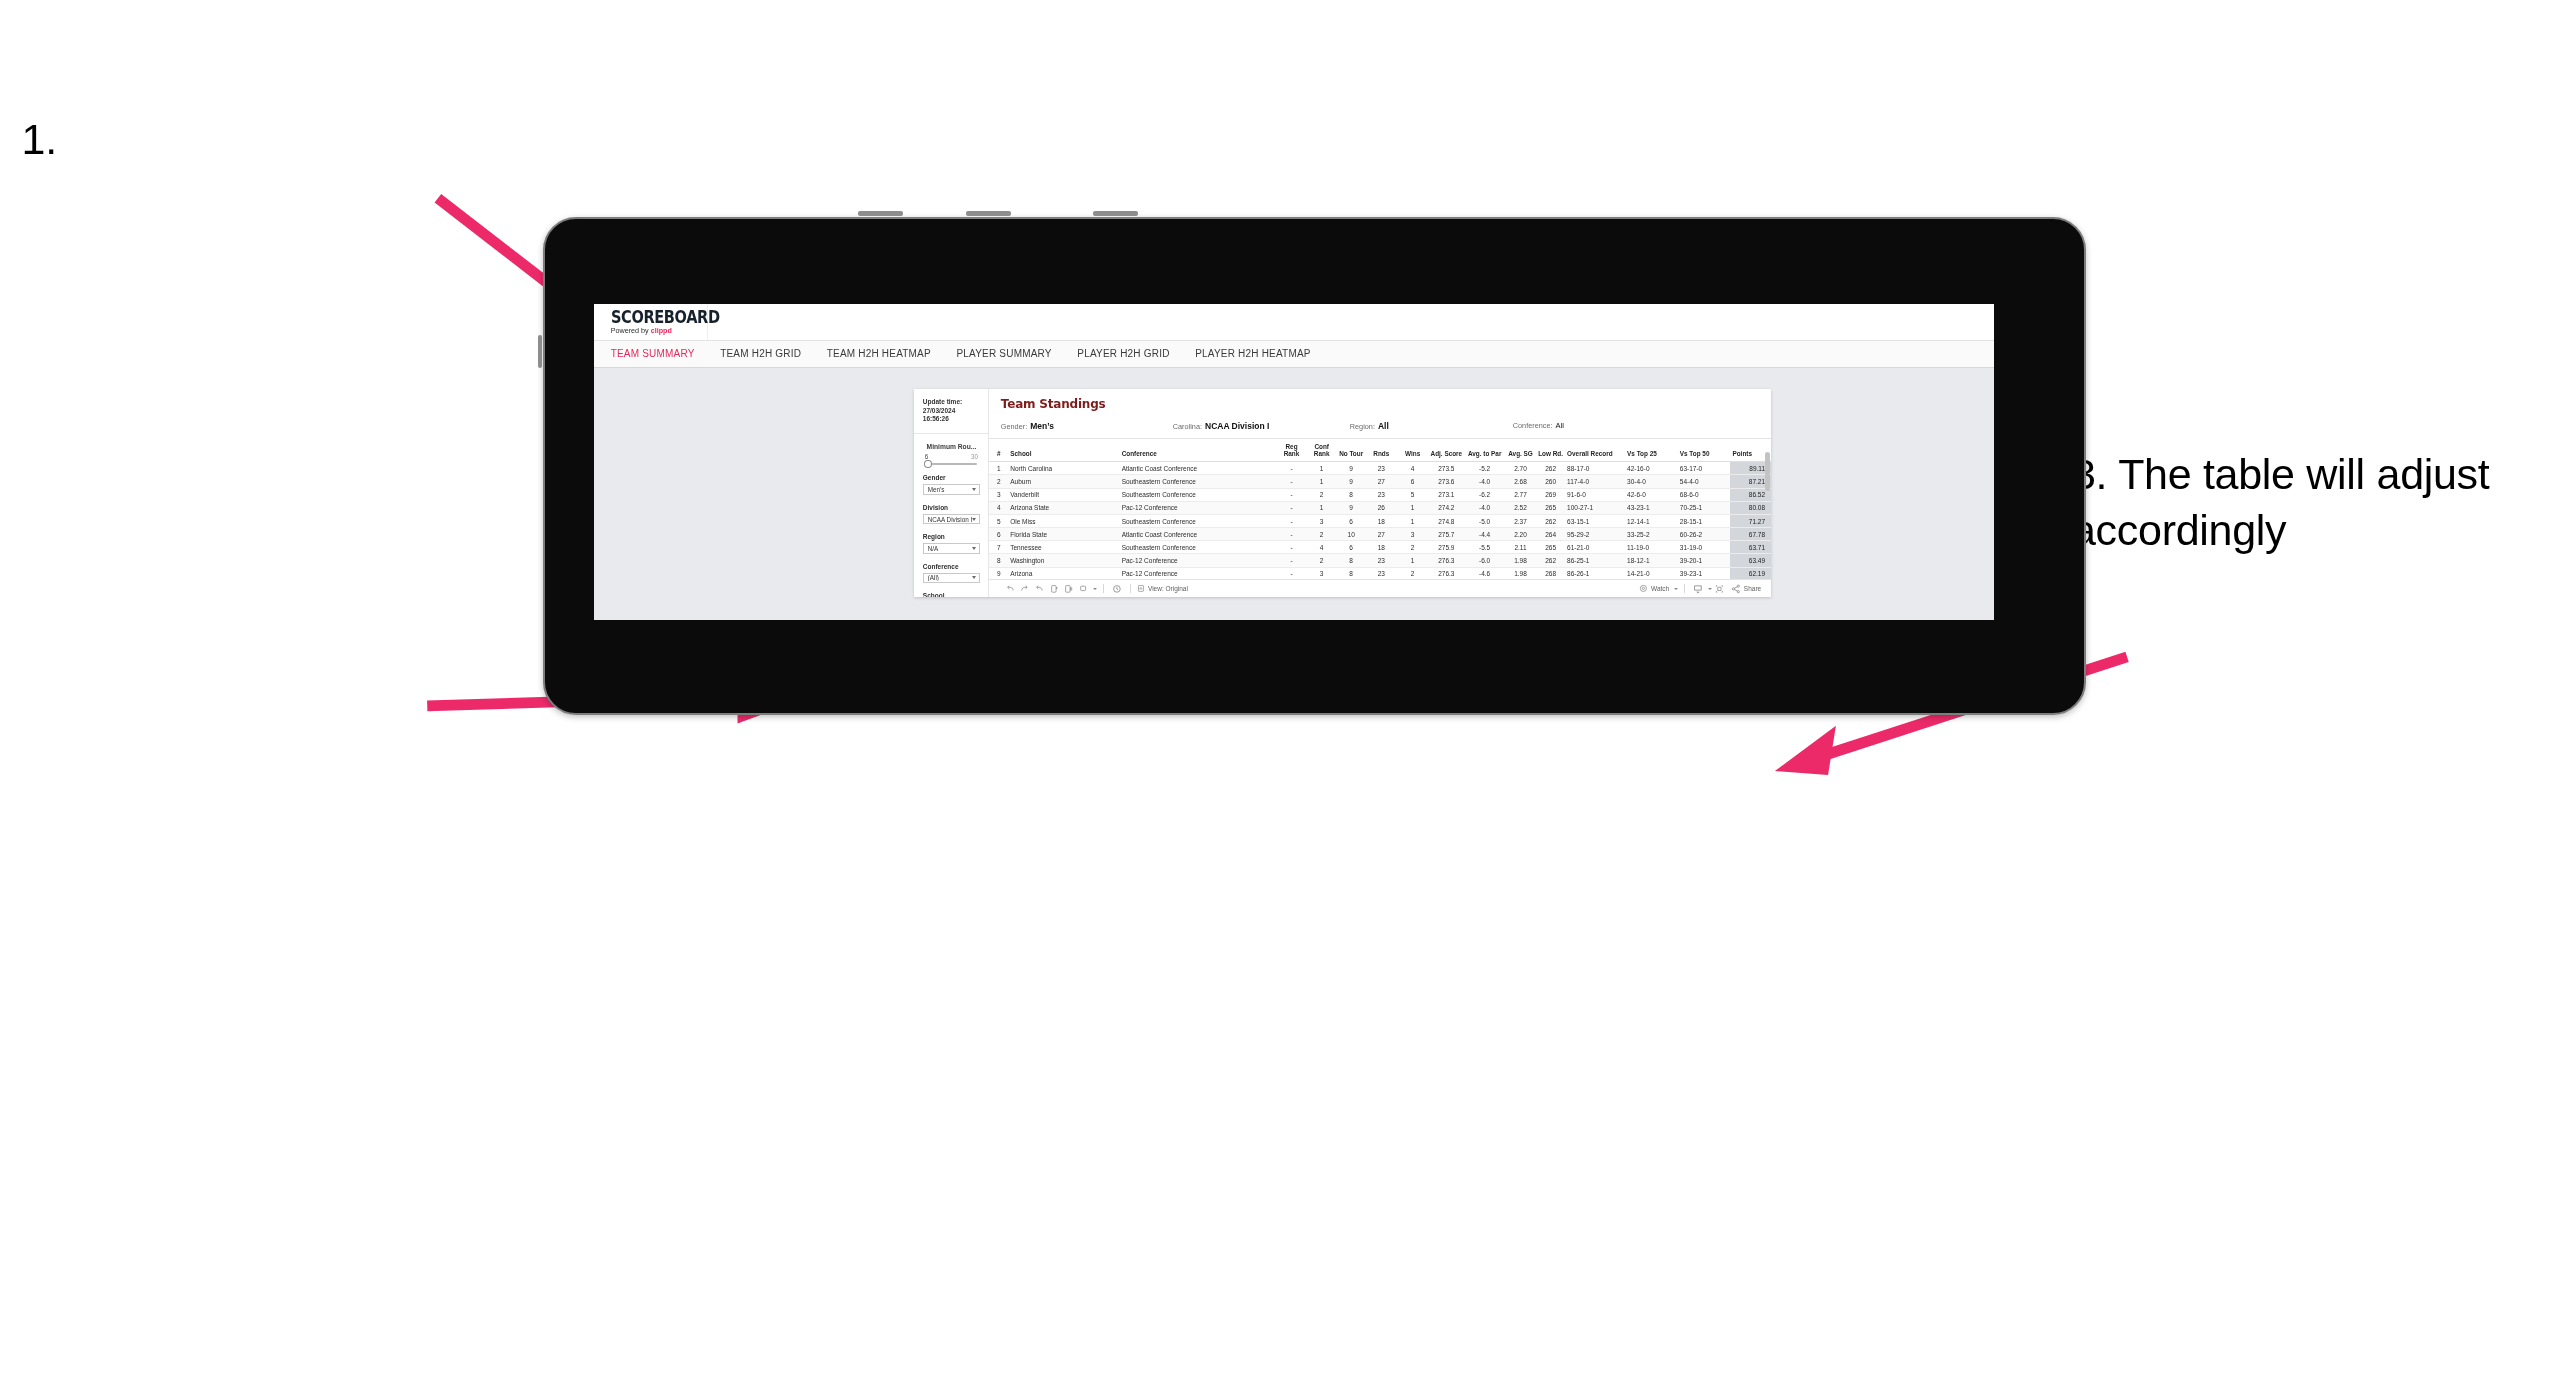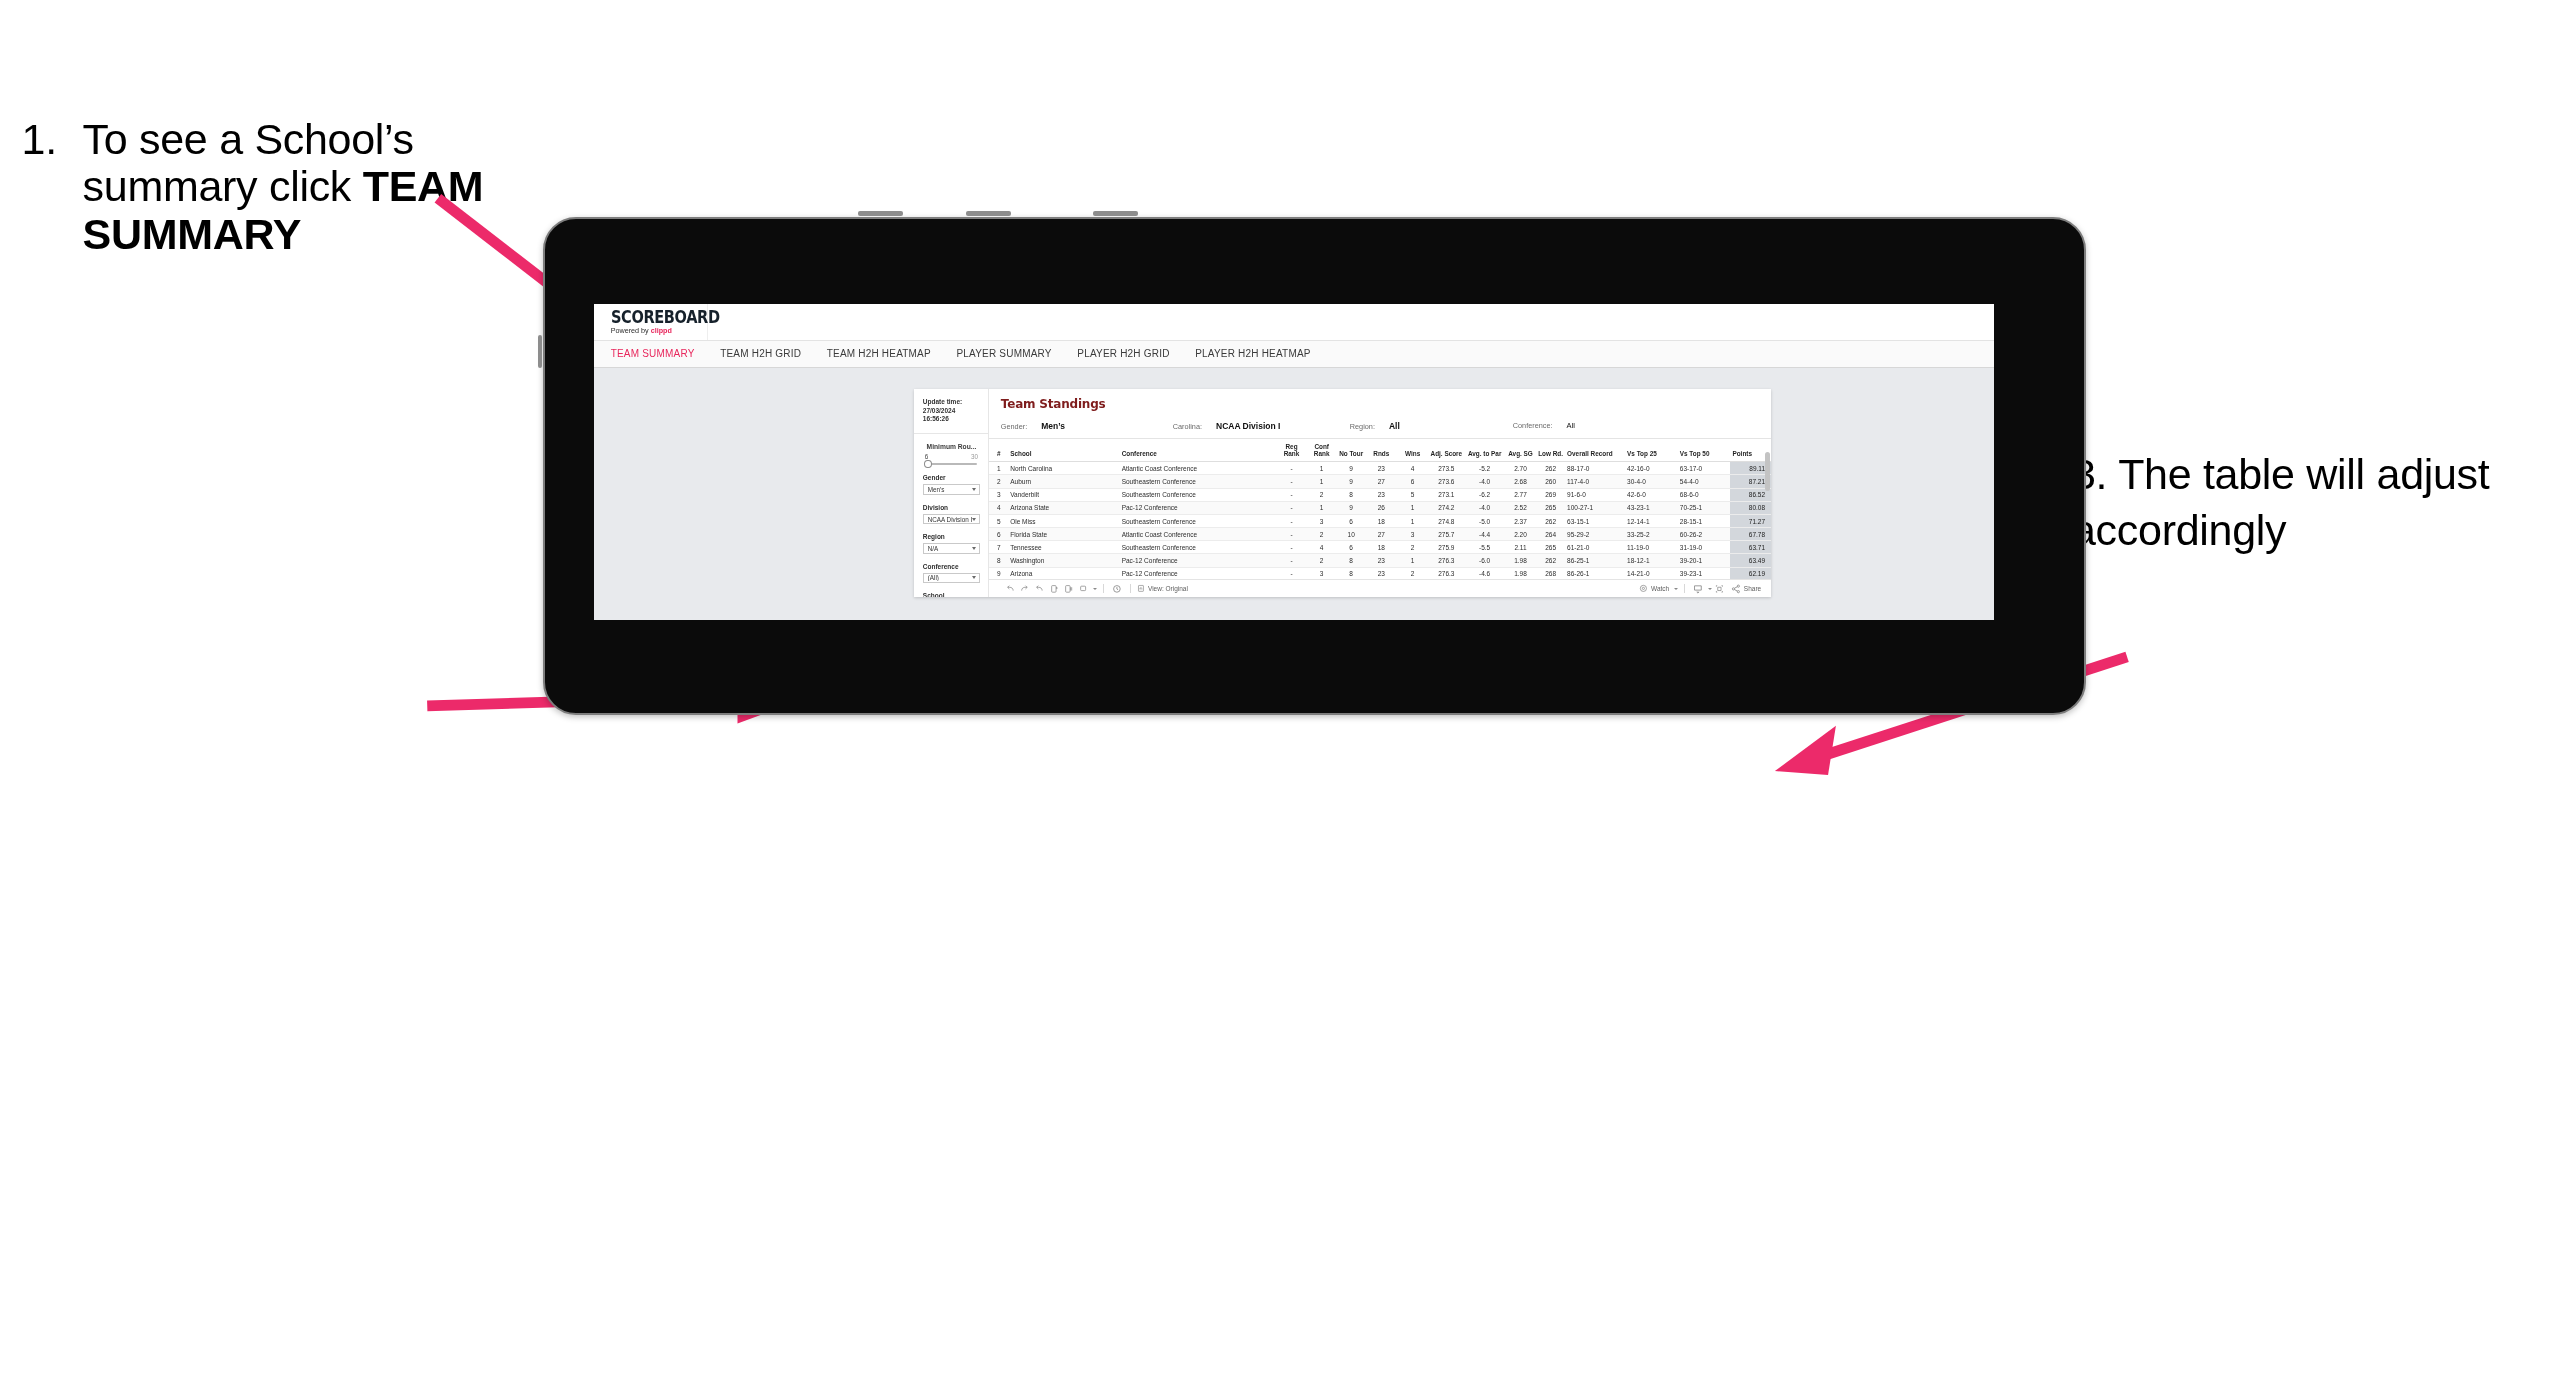--- a/index.html
+++ b/index.html
@@ -201,21 +201,21 @@
     font-family: "DejaVu Sans", sans-serif;
     font-size: 12px; font-weight: 700; color: #7f1d1d;
     letter-spacing: -0.2px;
   }
   #card-filters-line {
     margin-top: 9.8px;
     display: flex;
     font-size: 7.5px;
     color: #555;
   }
-  #card-filters-line .fi { display: flex; align-items: baseline; gap: 14px; }
+  #card-filters-line .fi { display: flex; align-items: baseline; gap: 3px; }
   #card-filters-line .fi .k { color: #6a6a6a; font-size: 7.3px; }
   #card-filters-line .fi .v { color: #111; font-weight: 700; font-size: 8.5px; }
   #fi-gender { width: 172px; }
   #fi-division { width: 177px; }
   #fi-region { width: 163px; }
 
   #table-scroll {
     flex: 1 1 auto; min-height: 0;
     position: relative;
     border-top: 1px solid #e4e4e4;
@@ -305,22 +305,20 @@
   }
 </style>
 </head>
 <body>
 
 <div id="root">
 
   <div class="annot" id="annot-1">
     <div class="lst">
       <span class="num">1.</span>
-      <span class="txt"><span style="white-space: pre-wrap;">To see a School’s
-summary click </span><b>TEAM SUMMARY</b></span>
     </div>
   </div>
 
 
   <div class="annot" id="annot-3">3. The table will adjust accordingly</div>
 
   <svg class="arrow" id="arrow-1" viewBox="0 0 270 200">
     <line x1="6" y1="6" x2="205" y2="160" stroke="#ec2a6a" stroke-width="11" stroke-linecap="butt"></line>
     <polygon points="196,132 236,186 176,177" fill="#ec2a6a"></polygon>
   </svg>

